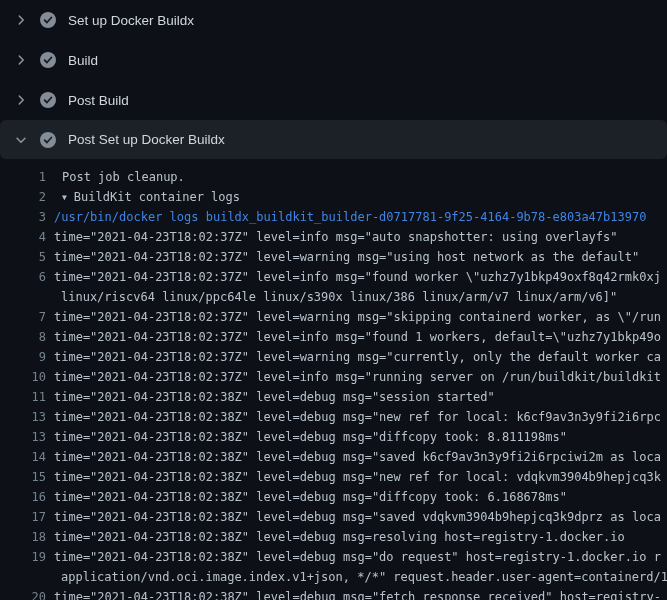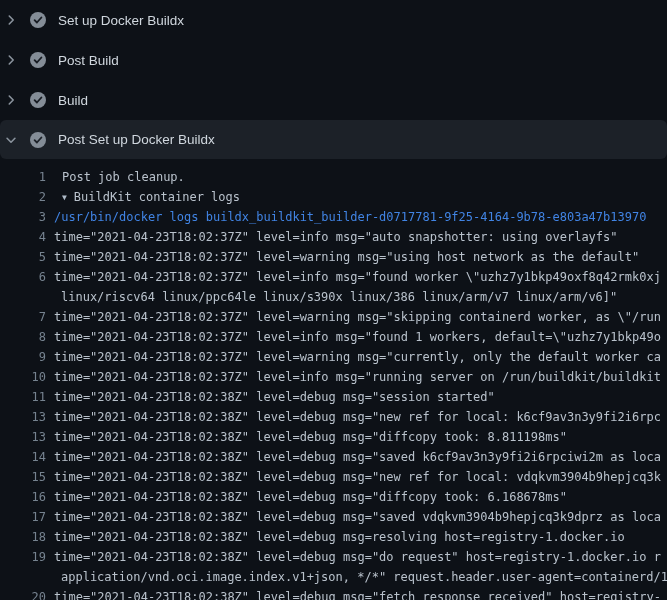--- a/index.html
+++ b/index.html
@@ -16,21 +16,21 @@
     background: #0d1117;
     position: relative;
     overflow: hidden;
   }
   
   .steps { padding-top: 0; }
   .step-row {
     height: 40px;
     display: flex;
     align-items: center;
-    padding-left: 3px;
+    padding-left: 13px;
     box-sizing: border-box;
     cursor: pointer;
     text-align: center;
   }
   .step-row.expanded {
     background: #1c2128;
     border-radius: 6px;
     height: 39px;
   }
   .chev {
@@ -115,36 +115,36 @@
         <svg width="14" height="14" viewBox="0 0 16 16">
             <path d="M6 3.5l4.5 4.5L6 12.5" stroke="#8b949e" stroke-width="1.8" fill="none" stroke-linecap="round" stroke-linejoin="round"></path>
           </svg>
       </span>
       <span class="status">
         <svg width="16" height="16" viewBox="0 0 16 16">
             <circle cx="8" cy="8" r="8" fill="#848d97"></circle>
             <path d="M4.6 8.2l2.3 2.3 4.5-5" stroke="#161b22" stroke-width="1.8" fill="none" stroke-linecap="round" stroke-linejoin="round"></path>
           </svg>
       </span>
-      <span class="step-label">Post Build</span>
+      <span class="step-label">Build</span>
     </div>
 
     <div class="step-row">
       <span class="chev">
         <svg width="14" height="14" viewBox="0 0 16 16">
             <path d="M6 3.5l4.5 4.5L6 12.5" stroke="#8b949e" stroke-width="1.8" fill="none" stroke-linecap="round" stroke-linejoin="round"></path>
           </svg>
       </span>
       <span class="status">
         <svg width="16" height="16" viewBox="0 0 16 16">
             <circle cx="8" cy="8" r="8" fill="#848d97"></circle>
             <path d="M4.6 8.2l2.3 2.3 4.5-5" stroke="#161b22" stroke-width="1.8" fill="none" stroke-linecap="round" stroke-linejoin="round"></path>
           </svg>
       </span>
-      <span class="step-label">Build</span>
+      <span class="step-label">Post Build</span>
     </div>
 
     <div class="step-row expanded">
       <span class="chev">
         <svg width="14" height="14" viewBox="0 0 16 16">
             <path d="M3.5 6l4.5 4.5L12.5 6" stroke="#8b949e" stroke-width="1.8" fill="none" stroke-linecap="round" stroke-linejoin="round"></path>
           </svg>
       </span>
       <span class="status">
         <svg width="16" height="16" viewBox="0 0 16 16">

